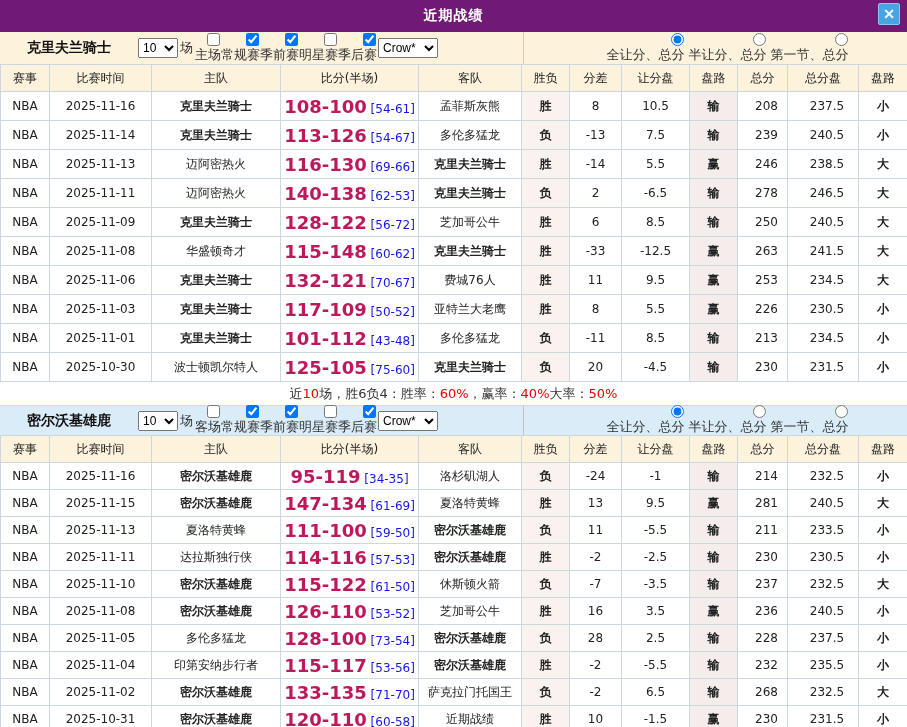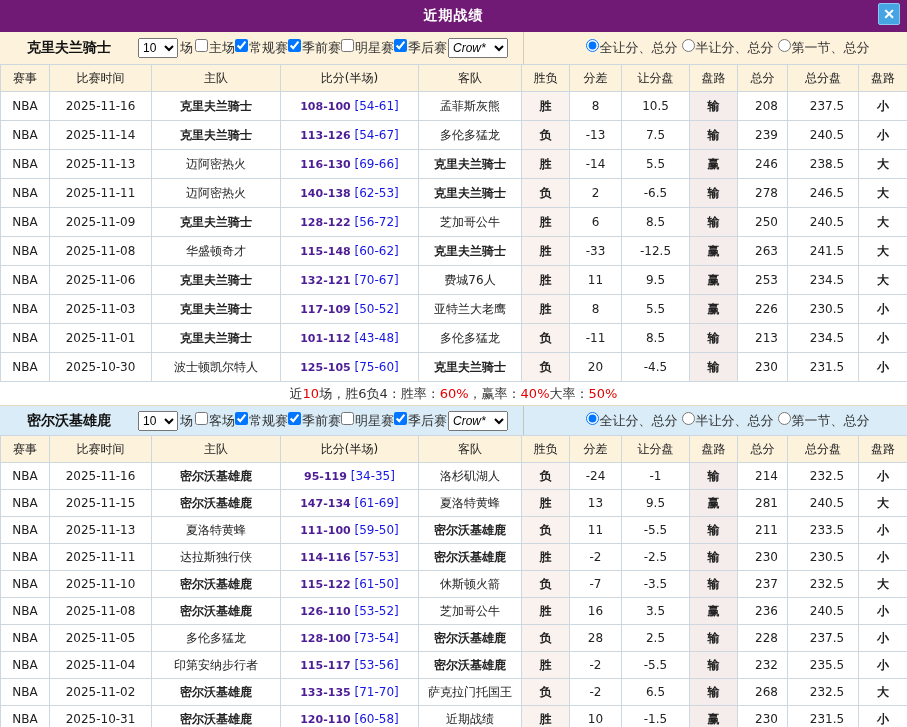--- a/index.html
+++ b/index.html
@@ -18,41 +18,41 @@
 
   
   .team-bar { display:flex; align-items:stretch; font-size:13px; color:#333; }
   .bar-cream { background:#fdf2dc; height:32px; }
   .bar-blue  { background:#d9ecf7; height:30px; border-top:1px solid #e3d9bd; }
   .bar-left  { width:523px; display:flex; align-items:center; }
   .bar-right { flex:1; display:flex; align-items:center; justify-content:center;
                gap:4px; border-left:1px solid rgba(150,130,80,.35);padding-left:24px; }
   .team-name { width:138px; text-align:center; font-weight:bold; font-size:14px; color:#111; }
   .count-select { width:40px; height:20px; font-size:12px; margin-right:2px; }
-  .book-select  { width:60px; height:20px; font-size:12px; margin-left:1px;font-style:italic; }
-  .cb, .rd { display:inline-flex; align-items:flex-start; white-space:nowrap; }
+  .book-select  { width:60px; height:20px; font-size:12px; margin-left:1px; }
+  .cb, .rd { display:inline-flex; align-items:flex-end; white-space:nowrap;flex-direction:column; }
   .cb input, .rd input { width:13px; height:13px; margin:0 1px 0 0; }
   .unit { margin-right:2px; }
 
   
   table.t { width:907px; border-collapse:collapse; table-layout:fixed; }
   .t th, .t td { border:1px solid #ccd7e0; text-align:center; overflow:hidden; white-space:nowrap; }
   .t th { background:#fdf2dc; font-weight:normal; font-size:12px; color:#222; height:27px; }
   .t td { font-size:12px; color:#222; }
   .t1 td { height:29px; }
   .t2 td { height:27px; }
   .t td:nth-child(6) { background:#faf2ef; }
   .t td:nth-child(9) { background:#f4edeb; }
   col.w1{width:49px} col.w2{width:102px} col.w3{width:129px} col.w4{width:138px}
   col.w5{width:103px} col.w6{width:48px} col.w7{width:52px} col.w8{width:68px}
   col.w9{width:48px} col.w10{width:50px} col.w11{width:71px} col.w12{width:49px}
 
   .c-date { font-size:13px; color:#111; }
   .team-self { color:#1b8a1b; font-weight:bold; }
-  .c-score b { font-size:11px; color:#4c1d95; }
+  .c-score b { font-size:18px; color:#be185d; }
   .c-score .half { color:#1515e6; font-size:12px; }
   .v-red   { color:#e60000; font-weight:bold; }
   .v-green { color:#1b8a1b; font-weight:bold; }
   .v-blue  { color:#1515e6;padding-left:8px; }
 
   
   .summary { height:23px; display:flex; align-items:center; justify-content:center;
              font-size:13px; background:#fff; }
   .seg-black { color:#333; }
   .seg-red   { color:#e60000; }

